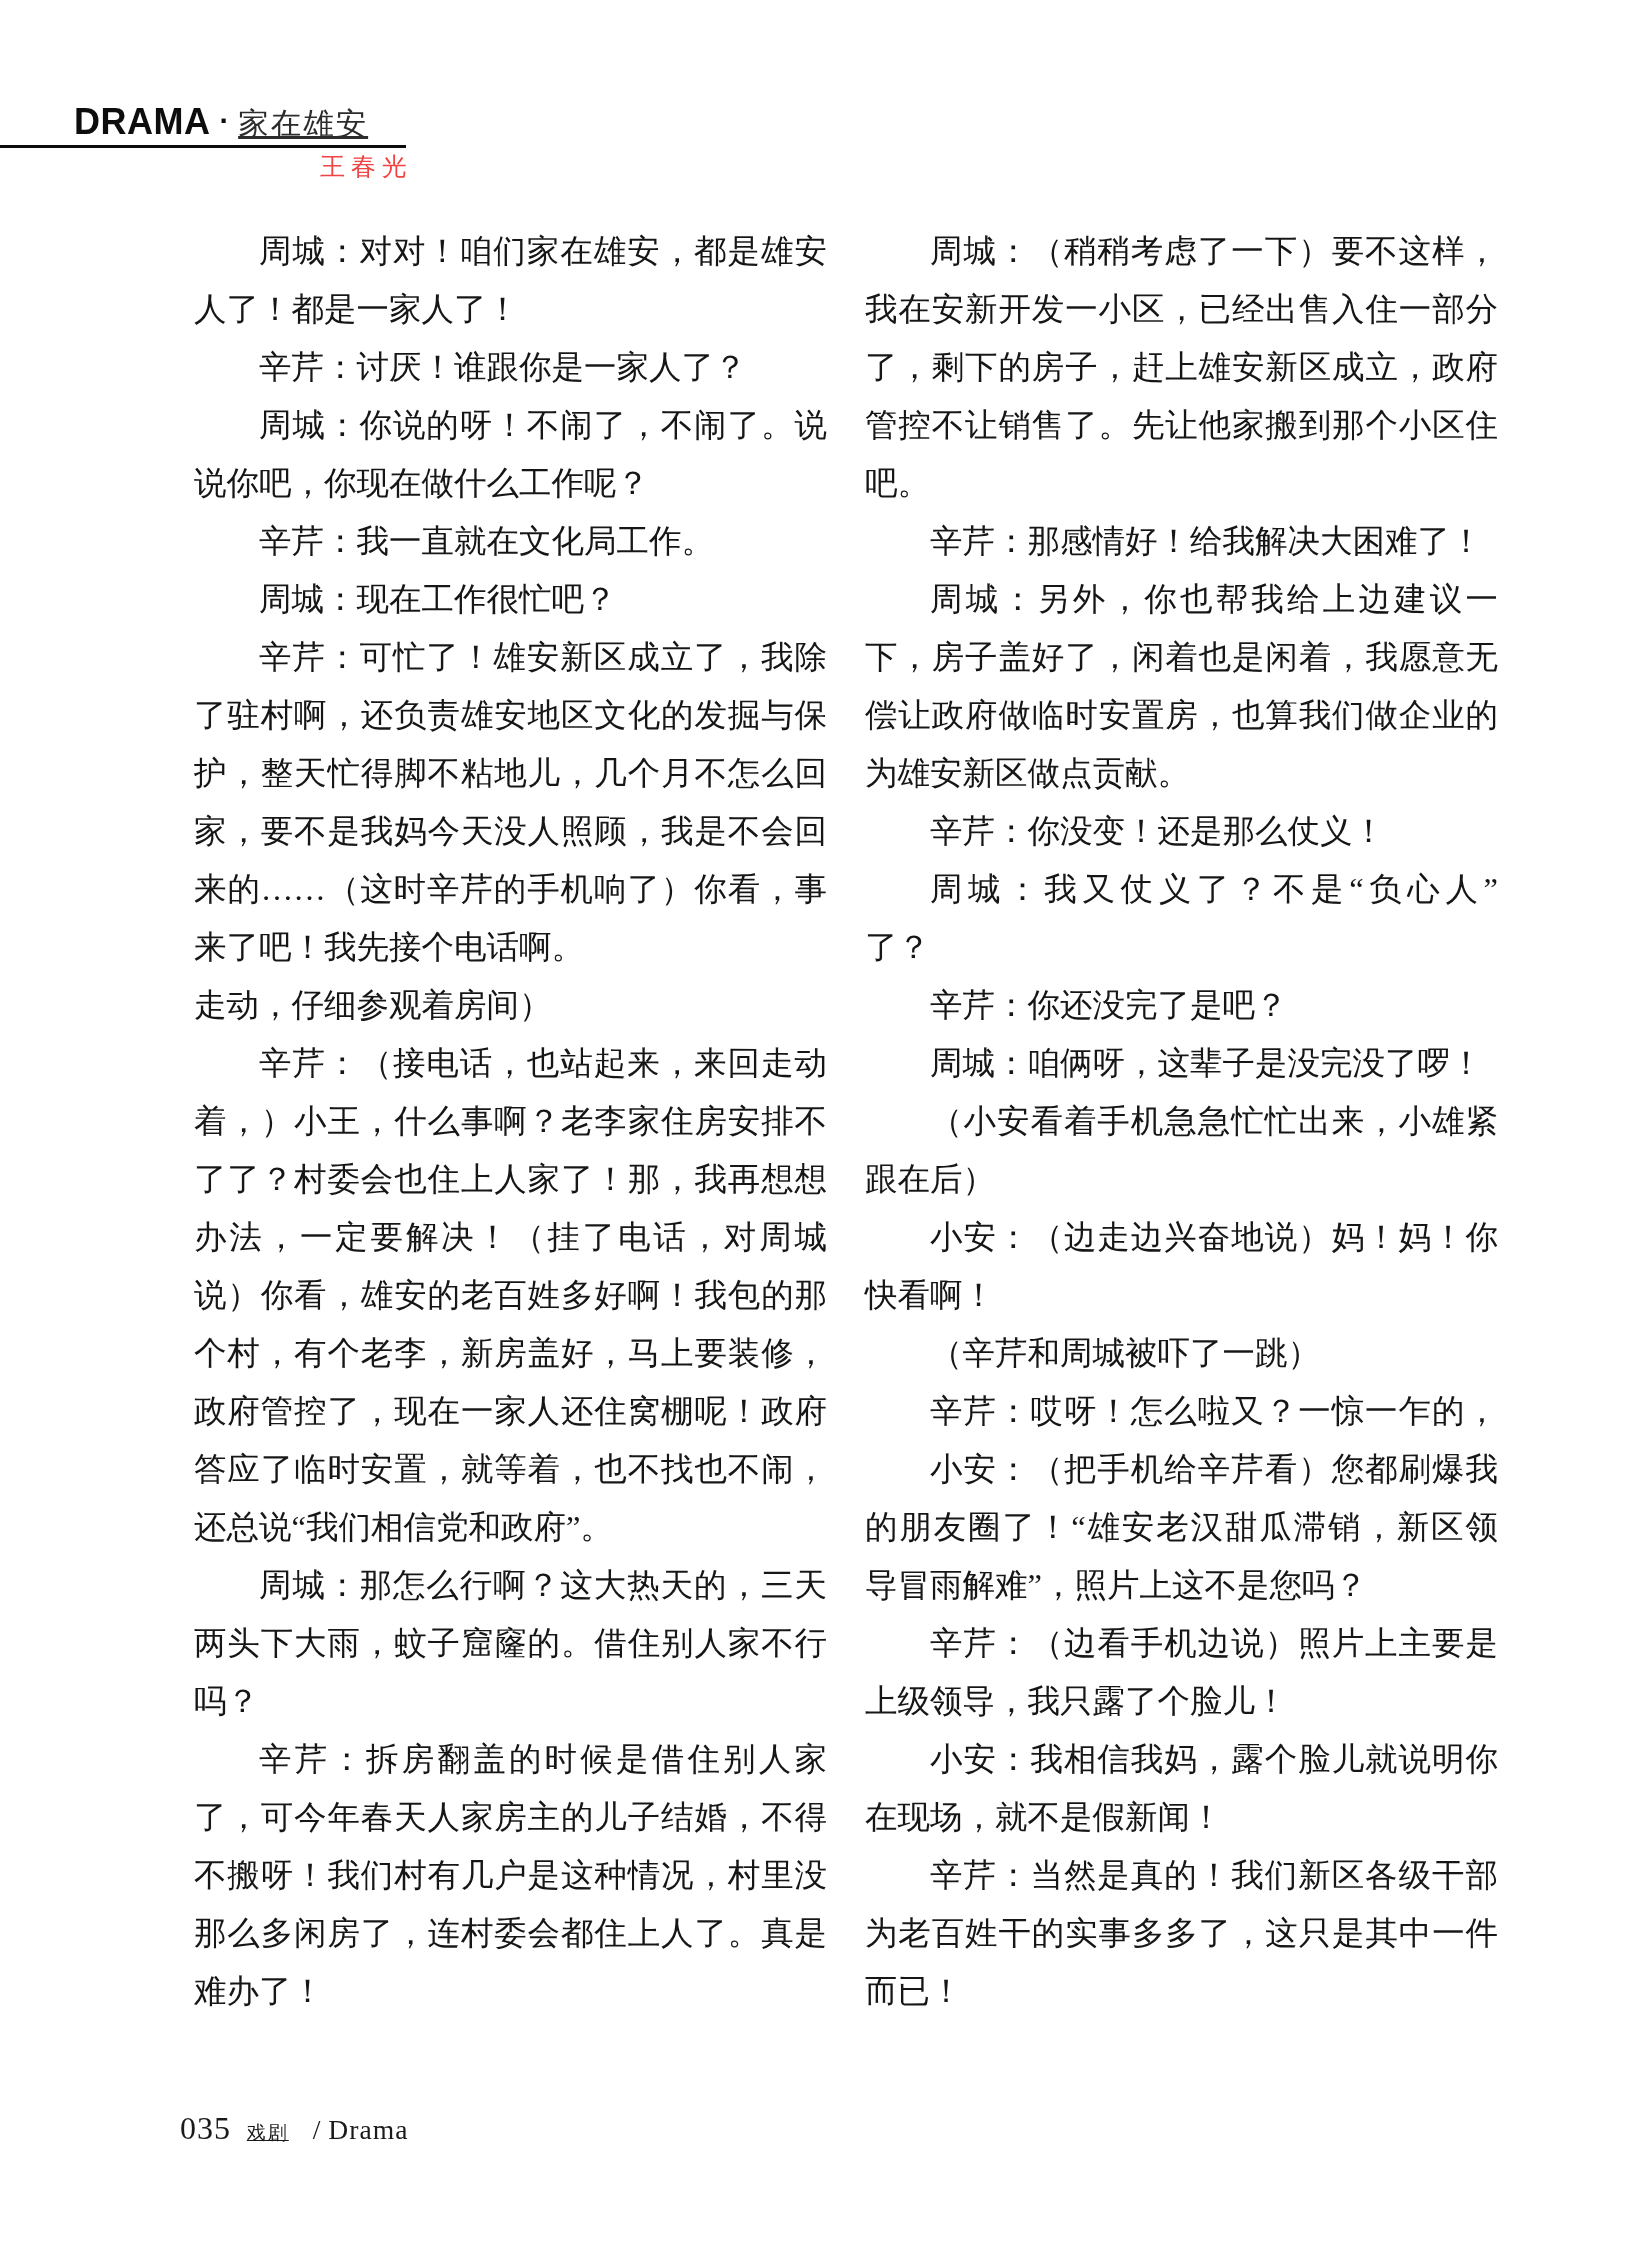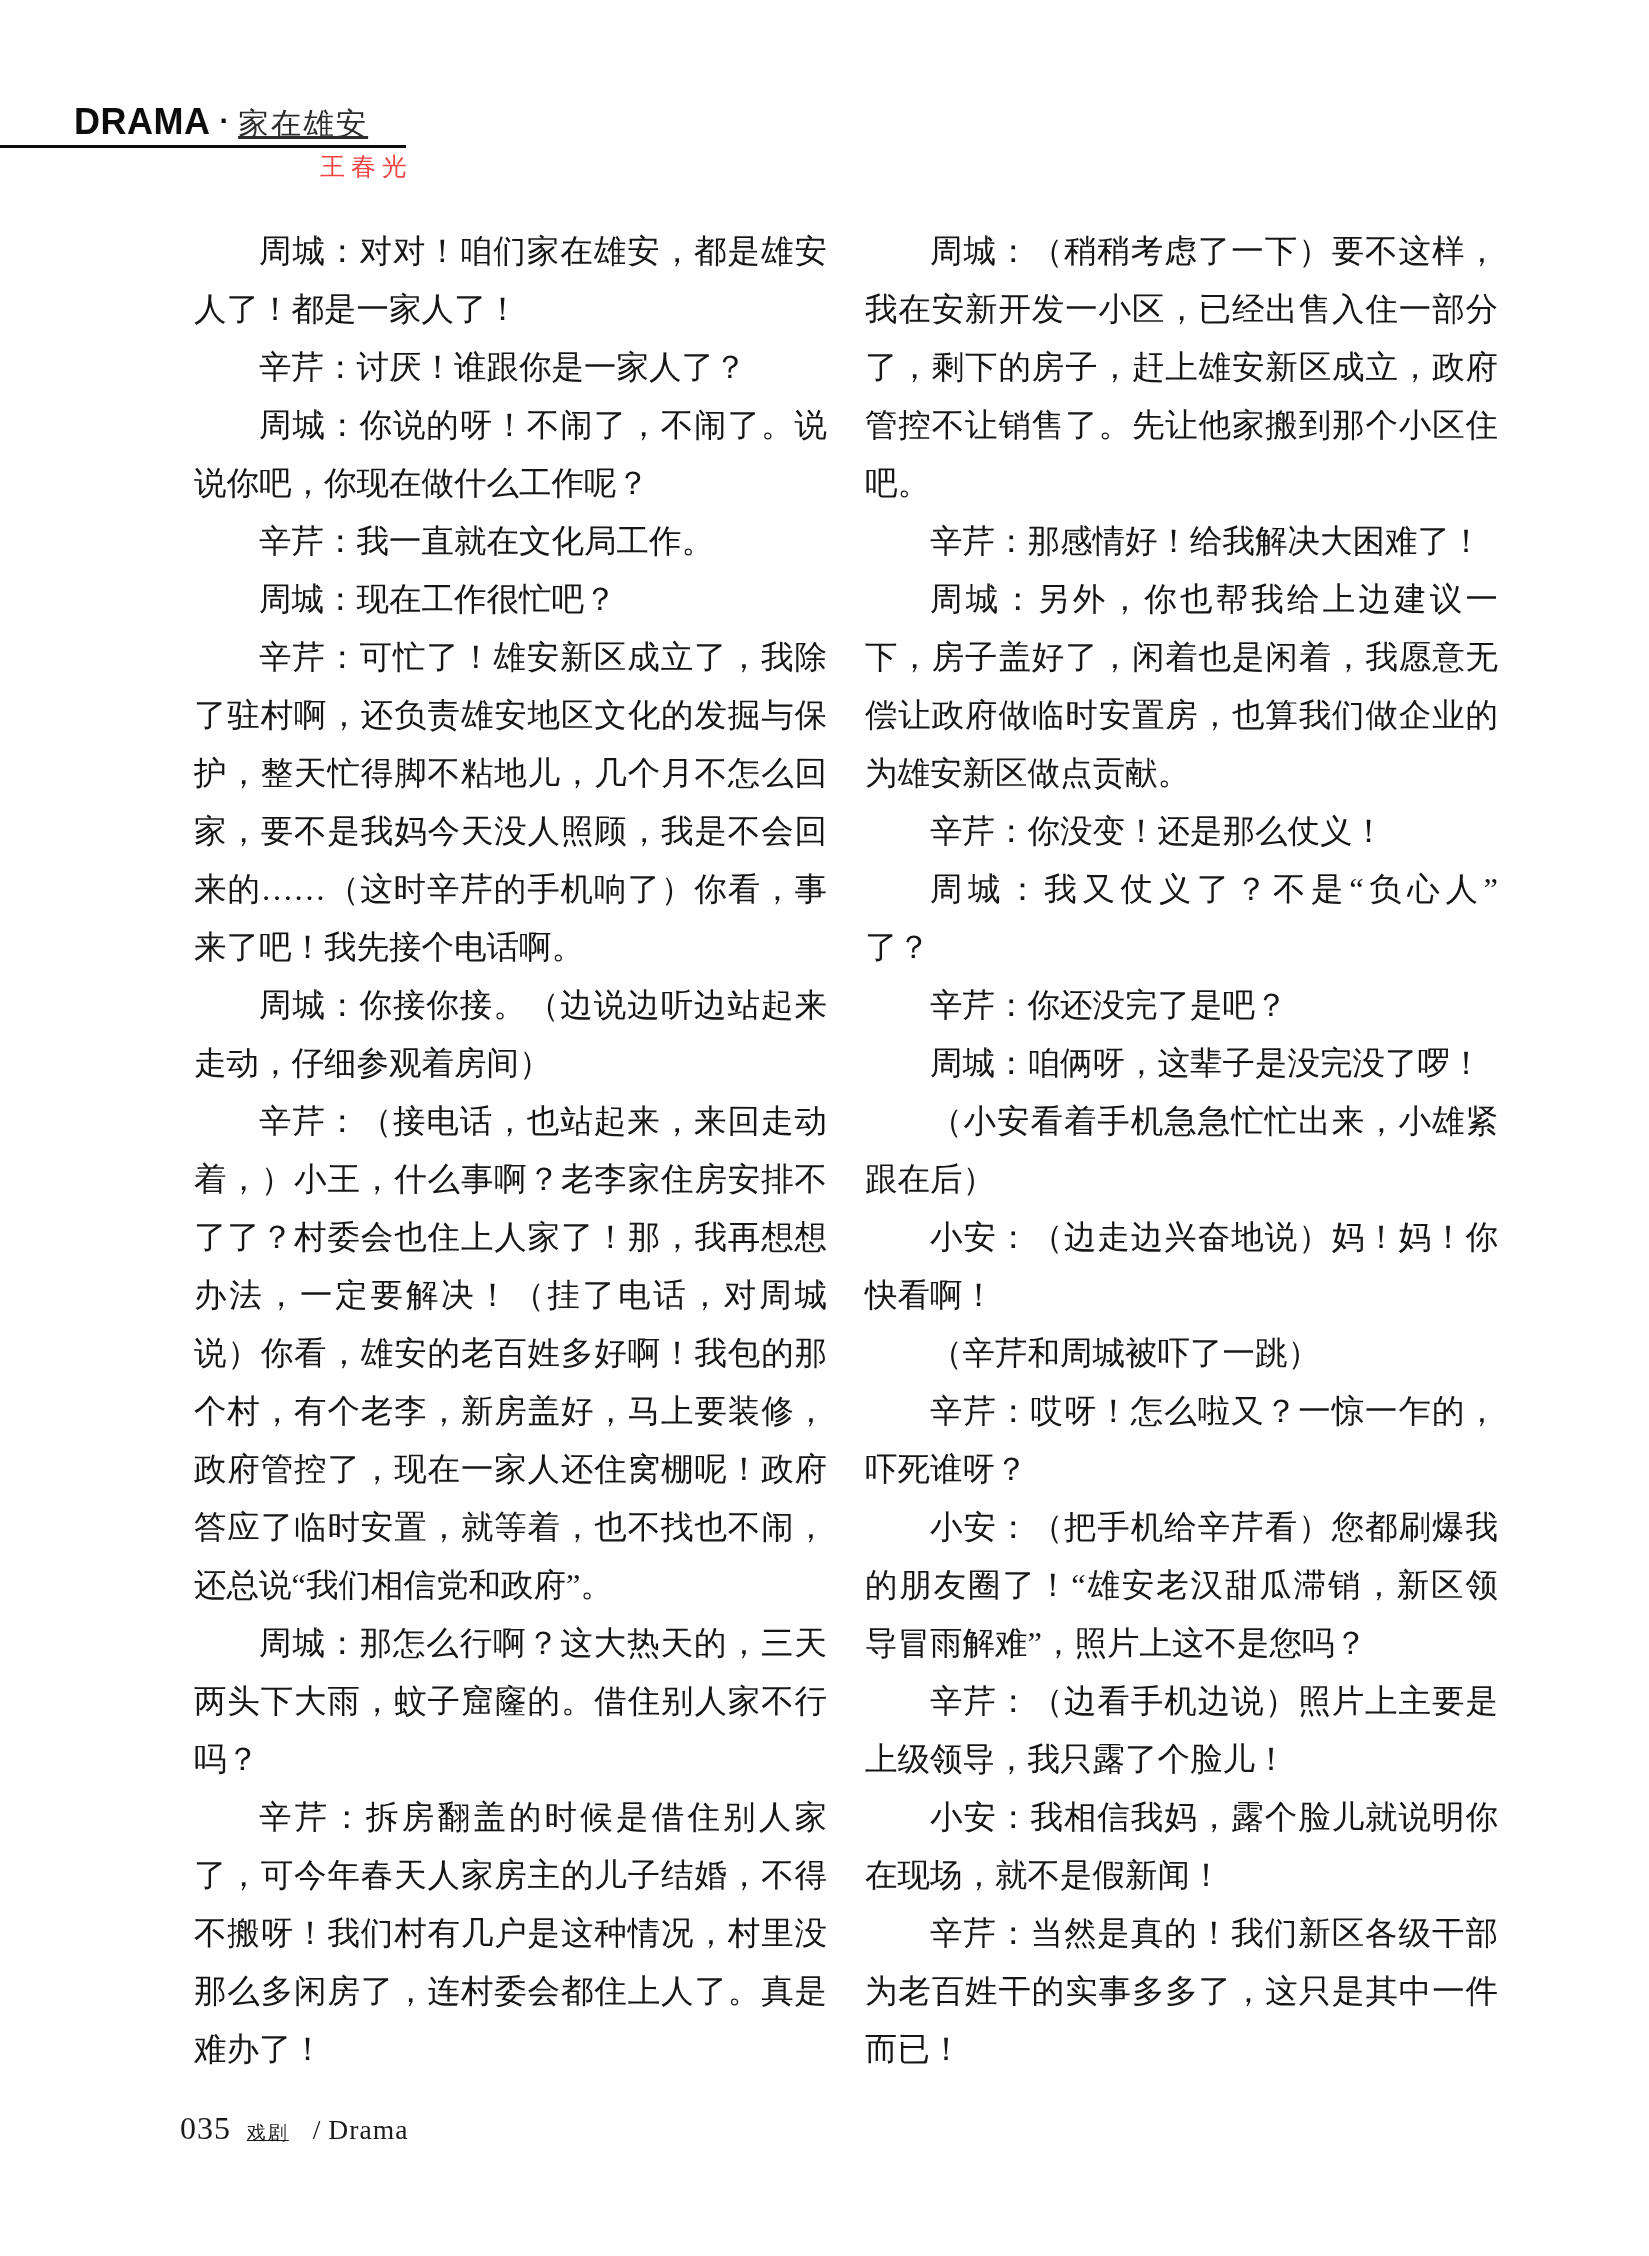--- a/index.html
+++ b/index.html
@@ -87,21 +87,20 @@
       <div class="line ind jus">周城：你说的呀！不闹了，不闹了。说</div>
       <div class="line">说你吧，你现在做什么工作呢？</div>
       <div class="line ind">辛芹：我一直就在文化局工作。</div>
       <div class="line ind">周城：现在工作很忙吧？</div>
       <div class="line ind jus">辛芹：可忙了！雄安新区成立了，我除</div>
       <div class="line jus">了驻村啊，还负责雄安地区文化的发掘与保</div>
       <div class="line jus">护，整天忙得脚不粘地儿，几个月不怎么回</div>
       <div class="line jus">家，要不是我妈今天没人照顾，我是不会回</div>
       <div class="line jus">来的……（这时辛芹的手机响了）你看，事</div>
       <div class="line">来了吧！我先接个电话啊。</div>
-      <div class="line ind jus">周城：你接你接。（边说边听边站起来</div>
       <div class="line">走动，仔细参观着房间）</div>
       <div class="line ind jus">辛芹：（接电话，也站起来，来回走动</div>
       <div class="line jus">着，）小王，什么事啊？老李家住房安排不</div>
       <div class="line jus">了了？村委会也住上人家了！那，我再想想</div>
       <div class="line jus">办法，一定要解决！（挂了电话，对周城</div>
       <div class="line jus">说）你看，雄安的老百姓多好啊！我包的那</div>
       <div class="line jus">个村，有个老李，新房盖好，马上要装修，</div>
       <div class="line jus">政府管控了，现在一家人还住窝棚呢！政府</div>
       <div class="line jus">答应了临时安置，就等着，也不找也不闹，</div>
       <div class="line">还总说“我们相信党和政府”。</div>
@@ -129,21 +128,20 @@
       <div class="line ind jus">周城：我又仗义了？不是“负心人”</div>
       <div class="line">了？</div>
       <div class="line ind">辛芹：你还没完了是吧？</div>
       <div class="line ind">周城：咱俩呀，这辈子是没完没了啰！</div>
       <div class="line ind jus">（小安看着手机急急忙忙出来，小雄紧</div>
       <div class="line">跟在后）</div>
       <div class="line ind jus">小安：（边走边兴奋地说）妈！妈！你</div>
       <div class="line">快看啊！</div>
       <div class="line ind">（辛芹和周城被吓了一跳）</div>
       <div class="line ind jus">辛芹：哎呀！怎么啦又？一惊一乍的，</div>
-      <div class="line">吓死谁呀？</div>
       <div class="line ind jus">小安：（把手机给辛芹看）您都刷爆我</div>
       <div class="line jus">的朋友圈了！“雄安老汉甜瓜滞销，新区领</div>
       <div class="line">导冒雨解难”，照片上这不是您吗？</div>
       <div class="line ind jus">辛芹：（边看手机边说）照片上主要是</div>
       <div class="line">上级领导，我只露了个脸儿！</div>
       <div class="line ind jus">小安：我相信我妈，露个脸儿就说明你</div>
       <div class="line">在现场，就不是假新闻！</div>
       <div class="line ind jus">辛芹：当然是真的！我们新区各级干部</div>
       <div class="line jus">为老百姓干的实事多多了，这只是其中一件</div>
       <div class="line">而已！</div>

